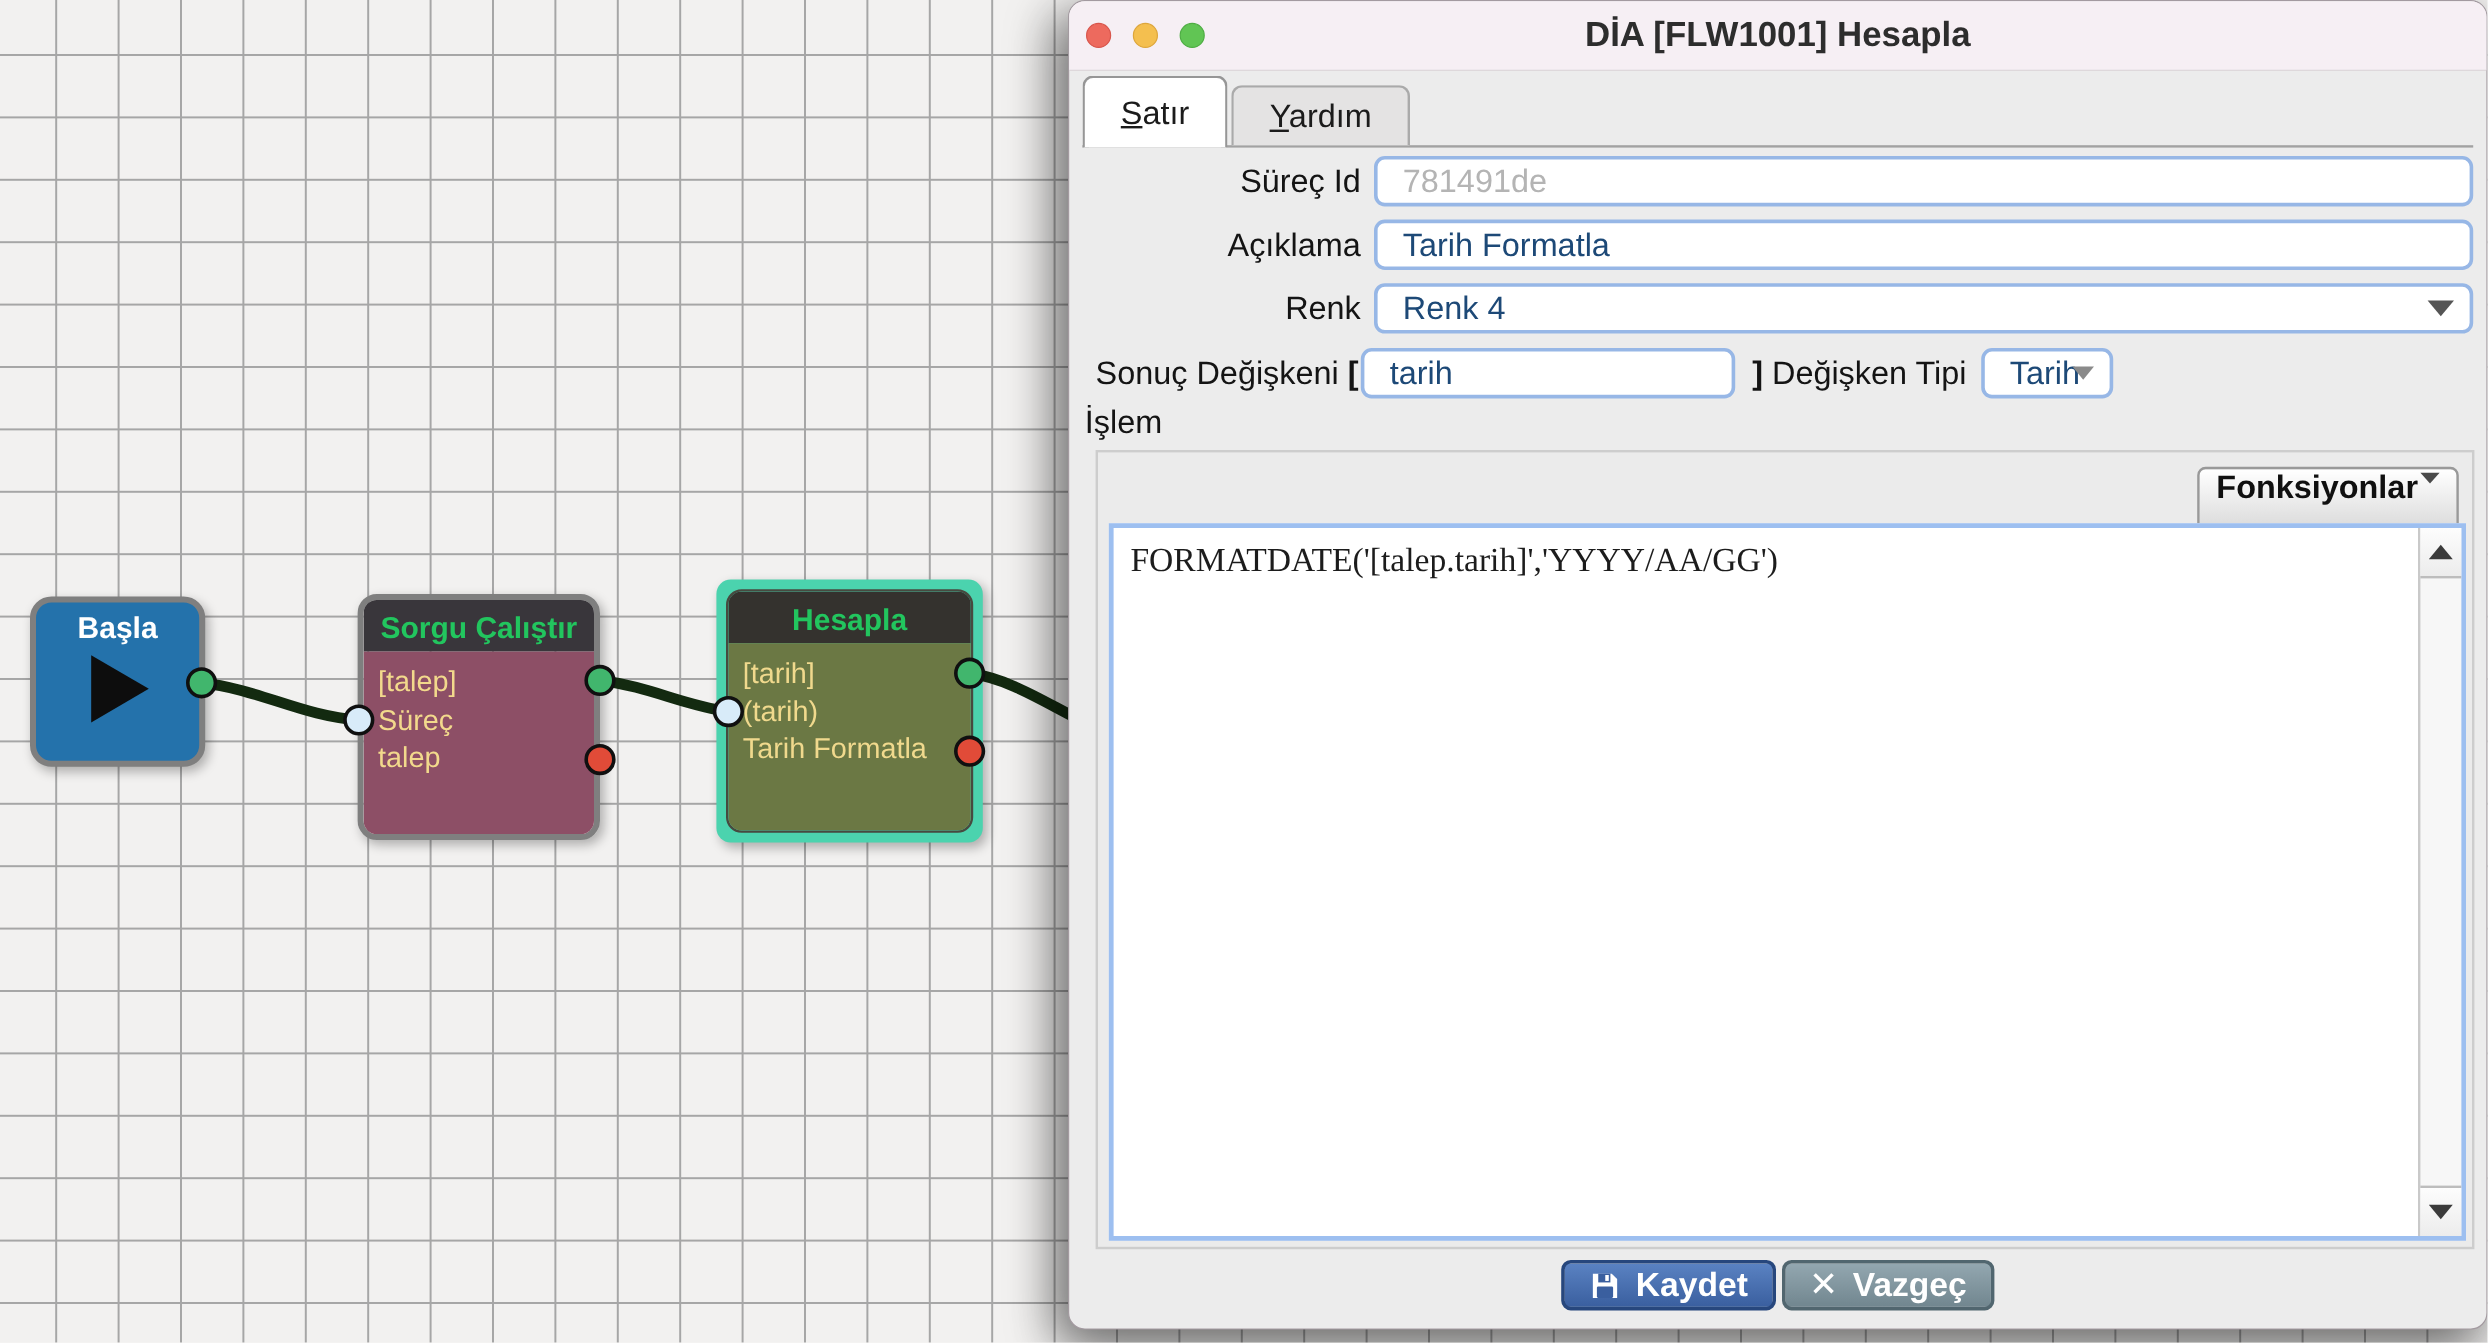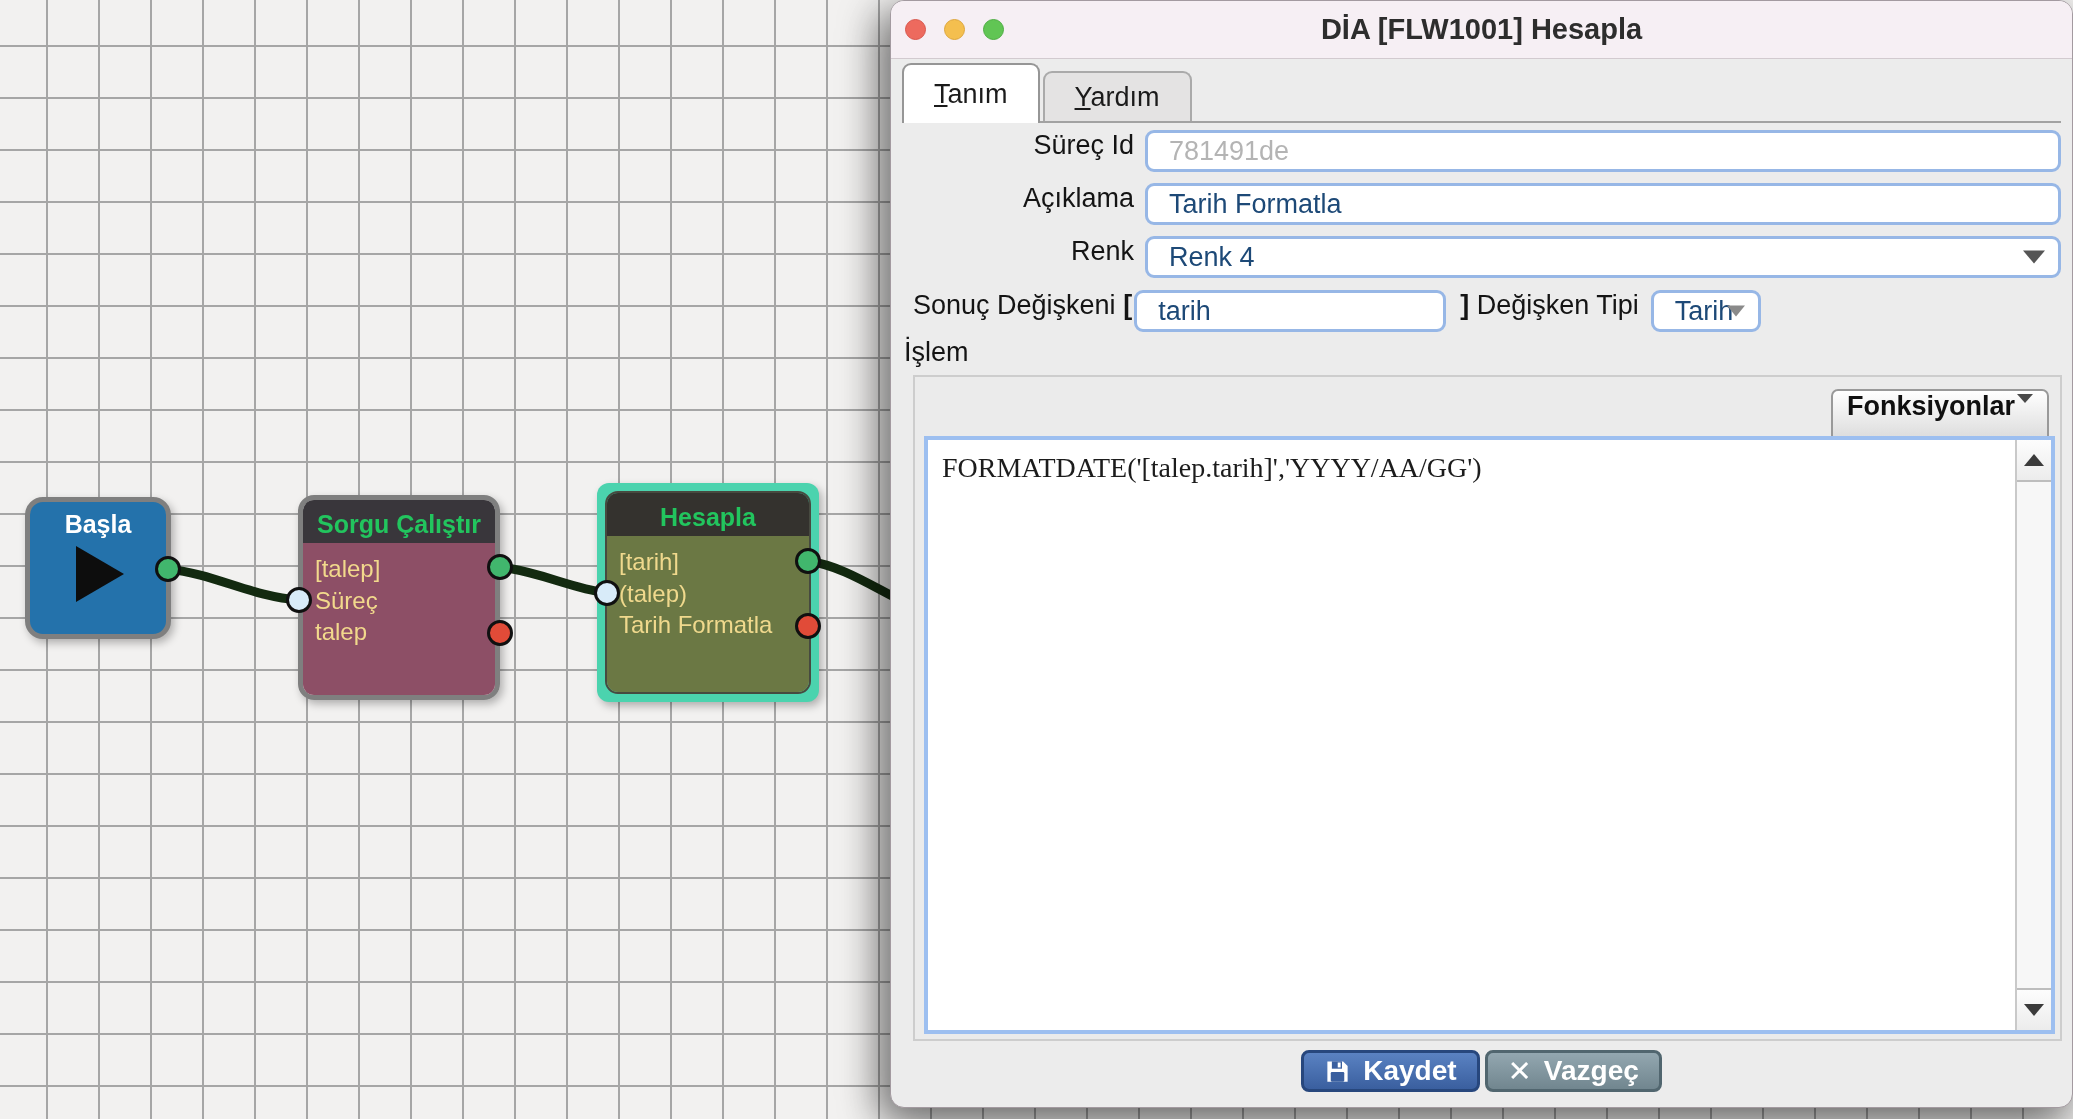--- a/index.html
+++ b/index.html
@@ -62,21 +62,21 @@
     align-items:flex-end;border-bottom:2px solid #a2a2a2;z-index:2;}
   .tab{box-sizing:border-box;font-size:27px;color:#1b1b1b;padding:0 30px;display:flex;
     align-items:center;justify-content:center;}
   .tab-label{display:block;}
   .tab-label::first-letter{text-decoration:underline;}
   .tab.active{background:#fff;border:2px solid #969696;border-bottom:none;border-radius:9px 9px 0 0;
     height:60px;margin-bottom:-2px;z-index:2;}
   .tab.inactive{background:#e4e3e3;border:2px solid #aaa;border-bottom:none;border-radius:9px 9px 0 0;
     height:50px;margin-left:3px;}
 
-  .row{position:absolute;left:11px;right:11px;display:flex;}
+  .row{position:absolute;left:11px;right:11px;display:flex;align-items:center;}
   #row-surec{top:129px;} #row-aciklama{top:182px;} #row-renk{top:235px;} #row-sonuc{top:289px;left:22px;}
   .lbl{width:232px;flex:none;text-align:right;font-size:27px;color:#141414;padding-right:11px;}
   .field{box-sizing:border-box;height:42px;background:#fff;border:3px solid #97b7e6;border-radius:9px;
     font-size:27px;color:#1d4977;padding:0 21px;font-family:inherit;}
   input.field{flex:1;outline:none;min-width:0;}
   input.disabled{color:#b4b4b4;}
   .selectbox{flex:1;position:relative;display:flex;align-items:center;}
   .arrow-down{width:0;height:0;border-left:11px solid transparent;border-right:11px solid transparent;
     border-top:13px solid #555;position:absolute;right:16px;top:50%;transform:translateY(-50%);}
   .arrow-down.small{border-left-width:9px;border-right-width:9px;border-top-width:11px;border-top-color:#8a8a8a;}
@@ -141,21 +141,21 @@
         <div>Süreç</div>
         <div>talep</div>
       </div>
     </div>
 
     <div class="node-hesapla-ring">
       <div class="node-hesapla">
         <div class="nhead ntitle">Hesapla</div>
         <div class="nbody">
           <div>[tarih]</div>
-          <div>(talep)</div>
+          <div>(tarih)</div>
           <div>Tarih Formatla</div>
         </div>
       </div>
     </div>
 
     <div class="dot dot-green" style="left:155px;top:556px;"></div>
     <div class="dot dot-blue" style="left:286px;top:587px;"></div>
     <div class="dot dot-green" style="left:487px;top:554px;"></div>
     <div class="dot dot-red" style="left:487px;top:620px;"></div>
     <div class="dot dot-blue" style="left:594px;top:580px;"></div>
@@ -169,21 +169,21 @@
       <div class="traffic">
         <div class="light light-red"></div>
         <div class="light light-yellow"></div>
         <div class="light light-green"></div>
       </div>
       <div class="title">DİA [FLW1001] Hesapla</div>
     </div>
 
     <div class="tabbar">
       <div class="tab active">
-        <span class="tab-label">Tanım</span>
+        <span class="tab-label">Satır</span>
       </div>
       <div class="tab inactive">
         <span class="tab-label">Yardım</span>
       </div>
     </div>
 
     <div class="row" id="row-surec">
       <span class="lbl">Süreç Id</span>
       <input class="field disabled" type="text" value="781491de" style="">
     </div>

